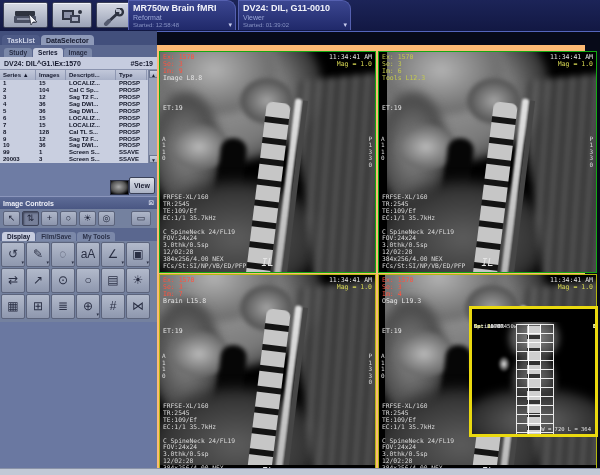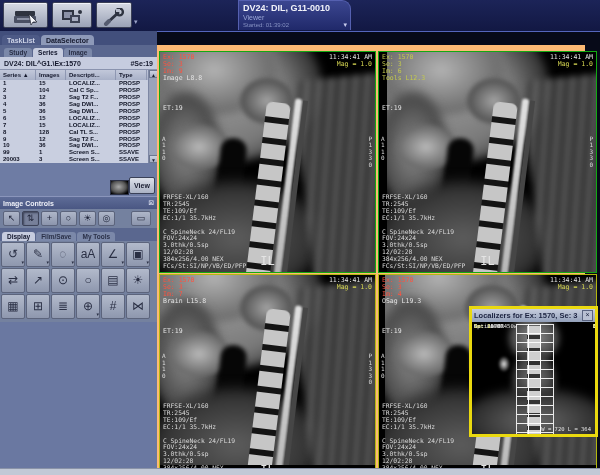--- a/index.html
+++ b/index.html
@@ -81,21 +81,21 @@
   .mri.v1{transform:translateX(8px);} .mri.v2{transform:translateY(-16px);} .mri.v3{transform:translate(6px,-16px);}
   .ovl{position:absolute;inset:0;font-family:"DejaVu Sans Mono",monospace;}
   .ovl div{position:absolute;}
   .blk.tl{left:3px;top:2px;}
   .ln{position:static !important;font-size:6.5px;line-height:7px;white-space:nowrap;}
   .et{left:3px;top:52px;font-size:6.5px;color:#e4e4e4;}
   .blk.tr{right:3px;top:2px;text-align:right;}
   .stack{top:38%;font-size:6px;line-height:6.5px;color:#dcdcdc;white-space:pre;text-align:center;}
   .stack.sl{left:2px;} .stack.sr{right:3px;}
   .params{left:3px;bottom:2px;font-size:6.3px;line-height:6.9px;color:#dcdcdc;white-space:pre;}
-  .corner{left:50%;bottom:4px;transform:translateX(-50%);font-size:12px;color:#e4e4e4;}
+  .corner{left:50%;bottom:4px;transform:translateX(-50%);font-size:10px;color:#e4e4e4;font-style:italic;}
 
   
   #locpanel{position:absolute;left:312px;top:261px;width:129px;height:131px;border:3px solid #ead90f;background:#000;z-index:6;box-sizing:border-box;}
   #loctitle{height:13px;background:linear-gradient(#c7cede,#93a0ba);display:flex;align-items:center;padding:0 2px;}
   #loctitle .t{font-size:7.5px;font-weight:bold;color:#1c2340;white-space:nowrap;overflow:hidden;flex:1;}
   #locclose{width:9px;height:9px;border:1px solid #5a6480;background:#b8c0d2;font-size:7px;line-height:8px;text-align:center;color:#1c2340;}
   #locimg{position:absolute;left:0;top:13px;right:0;bottom:0;background:#000;overflow:hidden;}
   #locimg div{position:absolute;}
   .cor-head{left:36px;top:-8px;width:52px;height:48px;background:radial-gradient(ellipse,#909090,#444 65%,rgba(0,0,0,0) 80%);filter:blur(3px);border-radius:50%;}
   .cor-neck{left:40px;top:28px;width:44px;height:64px;background:radial-gradient(ellipse,#7a7a7a,#3a3a3a 65%,rgba(0,0,0,0) 82%);filter:blur(3px);border-radius:50%;}
@@ -141,20 +141,26 @@
     <button class="tbtn" id="tb3">
       <svg class="ticon" width="22" height="18" viewBox="0 0 22 18">
         <path d="M4 15 L15 5" stroke="#2e3340" stroke-width="3" stroke-linecap="round"></path>
         <circle cx="16.5" cy="4" r="3.4" fill="none" stroke="#2e3340" stroke-width="2.4"></circle>
         <rect x="13" y="1" width="4" height="3" fill="#b8bdcb"></rect>
         <path d="M3 16 L6 13" stroke="#565c70" stroke-width="4" stroke-linecap="round"></path>
       </svg>
     </button>
     <span class="tbdd">▾</span>
 
+    <div class="session s1">
+      <div class="st">MR750w Brain fMRI</div>
+      <div class="ss">Reformat</div>
+      <div class="sd">Started: 12:58:48</div>
+      <span class="sdd">▾</span>
+    </div>
     <div class="session s2">
       <div class="st">DV24: DIL, G11-0010</div>
       <div class="ss">Viewer</div>
       <div class="sd">Started: 01:39:02</div>
       <span class="sdd">▾</span>
     </div>
   </div>
 
   <div id="sidebar">
     <div id="maintabs">
@@ -533,24 +539,20 @@
 FOV:24x24
 3.0thk/0.5sp
 12/02:28
 384x256/4.00 NEX
 FCs/St:SI/NP/VB/ED/PFP</div>
           <div class="corner">IL</div>
         </div>
       </div>
 
     <div id="locpanel">
-      <div id="loctitle">
-        <span class="t">Localizers for Ex: 1570, Se: 3</span>
-        <span id="locclose">×</span>
-      </div>
       <div id="locimg">
         <div class="cor-head"></div>
         <div class="cor-neck"></div>
         <div class="cor-shoulders"></div>
         <div class="cor-spot"></div>
         <div class="cor-col"></div>
         <div class="grat"></div>
         <div class="loc-tl">
           <div class="loc-ln">Optima MR450w</div>
           <div class="loc-ln">Ex: 1570</div>

